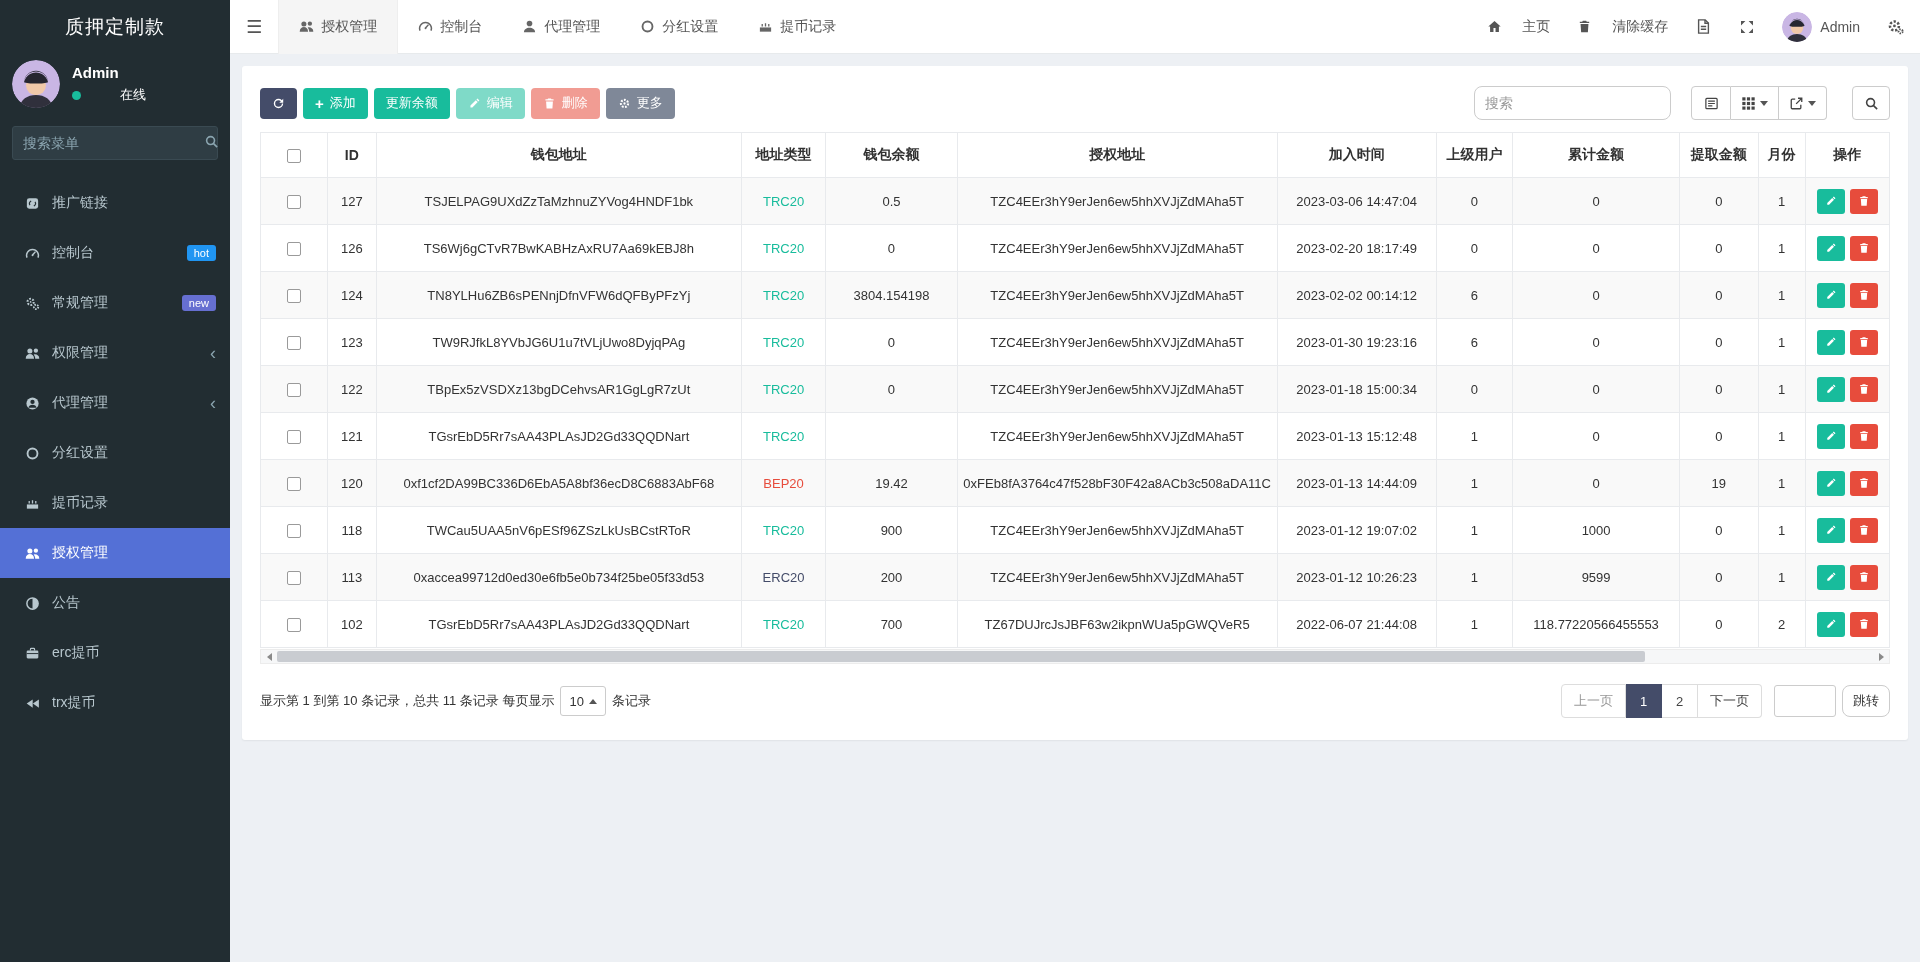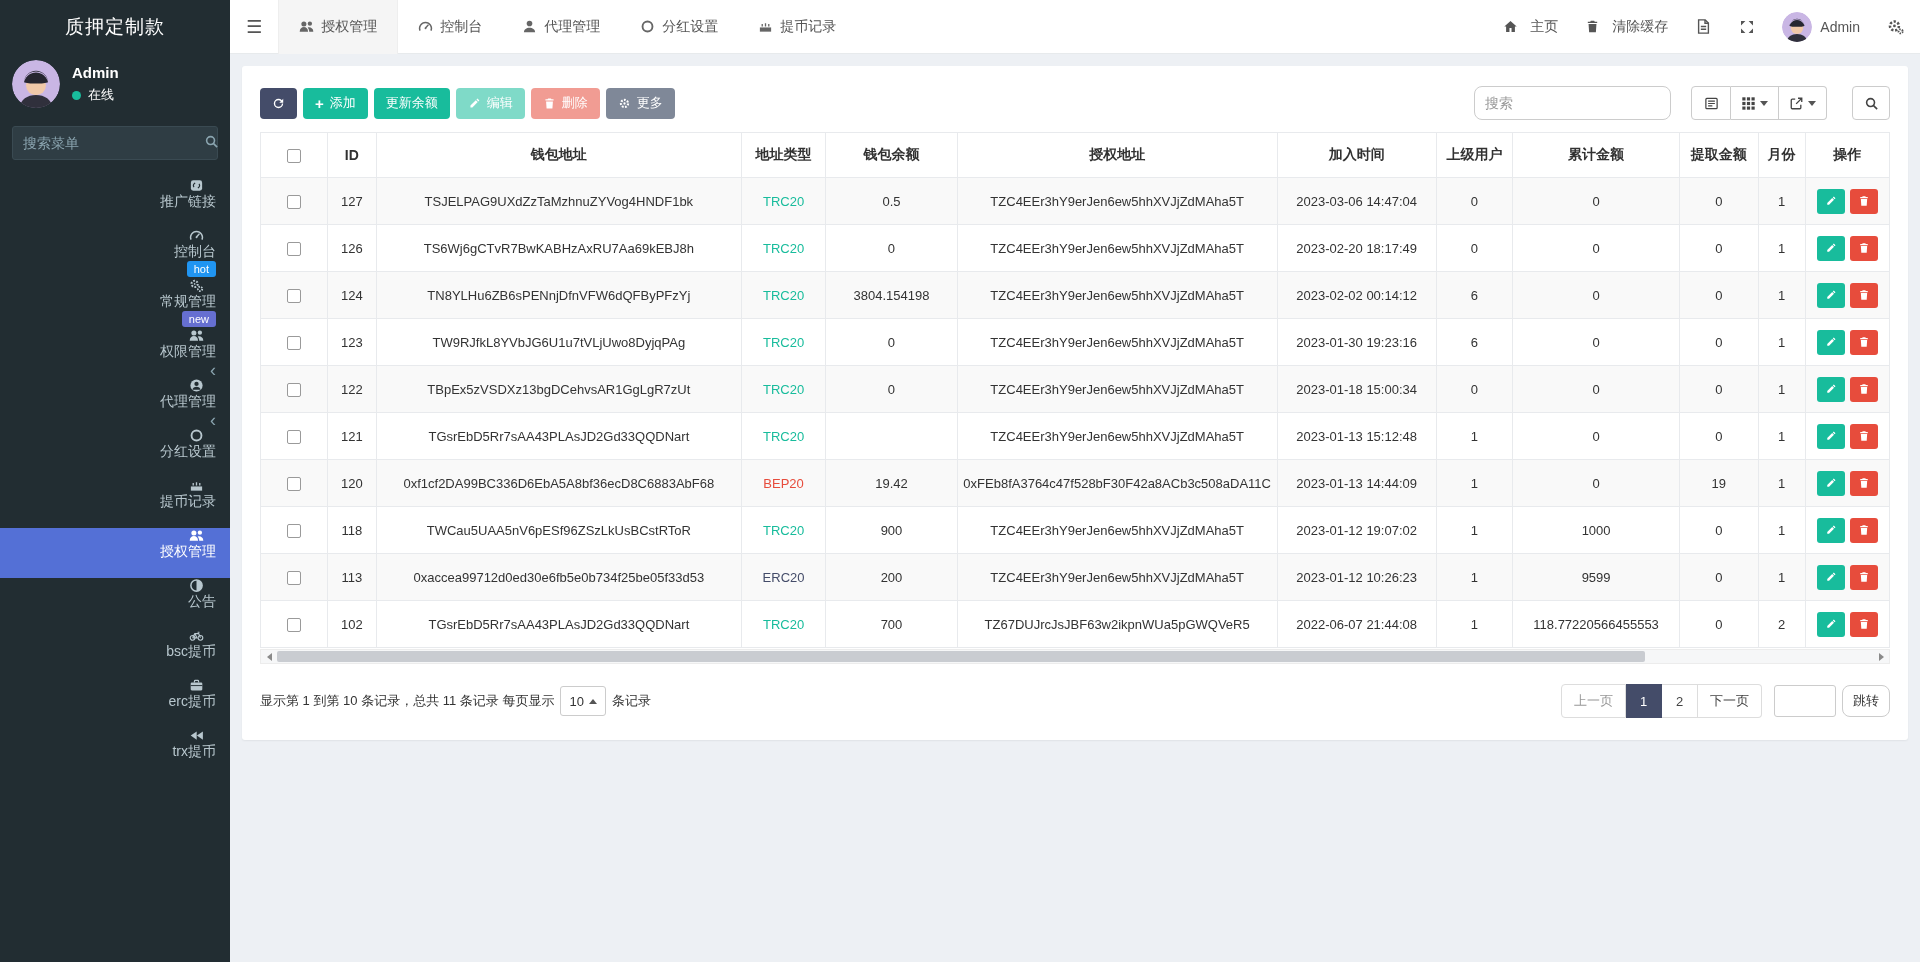--- a/index.html
+++ b/index.html
@@ -8,47 +8,47 @@
   .app { display:flex; width:100%; height:100%; }
 
   
   .sidebar { width:230px; flex:0 0 230px; background:#222d32; height:100%; position:relative; }
   .brand { height:54px; display:flex; align-items:center; justify-content:center; color:#fff; font-size:19px; letter-spacing:1px; }
   .user-panel { display:flex; align-items:center; padding:6px 12px 10px 12px; }
   .avatar { border-radius:50%; overflow:hidden; flex:0 0 auto; }
   .avatar svg { display:block; }
   .user-meta { margin-left:12px; }
   .user-name { color:#fff; font-weight:bold; font-size:15px; margin-bottom:5px; }
-  .user-status { color:#fff; font-size:13px; display:flex; align-items:center; }
+  .user-status { color:#fff; font-size:13px; display:flex; align-items:center;gap:32px; }
   .dot { width:9px; height:9px; border-radius:50%; background:#18bc9c; display:inline-block; margin-right:7px; }
   .side-search { margin:8px 12px 0 12px; height:34px; background:#2f3d44; border:1px solid #3a4a52; border-radius:3px; display:flex; align-items:center; padding:0 10px; }
   .side-search input { flex:1; background:transparent; border:none; outline:none; color:#cfd8dc; font-size:14px; font-family:inherit; }
   .side-search input::placeholder { color:#8aa4af; }
   .side-search .sicon { color:#8aa4af; }
   .menu { margin-top:18px; }
-  .menu-item { height:50px; display:flex; align-items:flex-end; padding:0 14px 0 32px; color:#b8c7ce; cursor:pointer; position:relative; font-size:14px;flex-direction:column; }
+  .menu-item { height:50px; display:flex; align-items:center; padding:0 14px 0 20px; color:#b8c7ce; cursor:pointer; position:relative; font-size:14px; }
   .menu-item .micon { width:24px; display:inline-flex; justify-content:center; margin-right:8px; color:#b8c7ce; }
   .menu-item.active { background:#5470d6; color:#fff; }
   .menu-item.active .micon { color:#fff; }
   .badge { font-size:11px; color:#fff; border-radius:3px; padding:2px 7px; margin-left:auto; }
   .badge.hot { background:#2095f2; }
   .badge.new { background:#666fd1; }
   .chev { margin-left:auto; font-size:18px; line-height:1; color:#8aa4af; }
   svg.i { width:15px; height:15px; fill:currentColor; }
   svg.i.n { fill:none; }
 
   
   .main { flex:1; display:flex; flex-direction:column; height:100%; }
   .topnav { height:54px; background:#fff; border-bottom:1px solid #e7eaec; display:flex; align-items:center; flex:0 0 54px; }
   .hamburger { padding:0 16px; font-size:18px; color:#555; cursor:pointer; }
   .tab { height:54px; display:flex; align-items:center; padding:0 20px; color:#555; cursor:pointer; font-size:14px; }
   .tab .micon { margin-right:7px; color:#666; display:inline-flex; }
   .tab.active { background:#f5f5f5; border-right:1px solid #eee; border-left:1px solid #eee; }
   .nav-right { margin-left:auto; display:flex; align-items:center; gap:27px; padding-right:16px; color:#555; }
-  .nav-link { display:flex; align-items:center; gap:12px; cursor:pointer; font-size:14px; color:#555; }
+  .nav-link { display:flex; align-items:center; gap:20px; cursor:pointer; font-size:14px; color:#555; }
   .nav-link .micon { display:inline-flex; color:#555; }
   .nav-user { display:flex; align-items:center; gap:8px; cursor:pointer; }
 
   .content { flex:1; padding:12px; overflow:hidden; }
   .card { background:#fff; border-radius:3px; box-shadow:0 1px 2px rgba(0,0,0,.06); padding:20px 18px; }
 
   
   .toolbar { display:flex; align-items:center; }
   .btn { height:31px; border:none; border-radius:4px; color:#fff; font-size:13px; padding:0 12px; margin-right:6px; display:inline-flex; align-items:center; gap:6px; cursor:pointer; font-family:inherit; }
   .btn svg.i { width:13px; height:13px; }
@@ -227,30 +227,20 @@
         <span>授权管理</span>
       </div>
       <div class="menu-item">
         <span class="micon">
             <svg class="i" viewBox="0 0 16 16">
               <circle cx="8" cy="8" r="6" fill="none" stroke="currentColor" stroke-width="1.6"></circle>
               <path d="M8 2a6 6 0 0 1 0 12z"></path>
             </svg>
           </span>
         <span>公告</span>
-      </div>
-      <div class="menu-item">
-        <span class="micon">
-            <svg class="i n" viewBox="0 0 16 16" stroke="currentColor" stroke-width="1.2">
-              <circle cx="3.8" cy="10.5" r="2.5"></circle>
-              <circle cx="12.2" cy="10.5" r="2.5"></circle>
-              <path d="M3.8 10.5 6.2 6h4.1l1.9 4.5M6.2 6l2.3 4.5H3.8M9.2 4.5h2"></path>
-            </svg>
-          </span>
-        <span>bsc提币</span>
       </div>
       <div class="menu-item">
         <span class="micon">
             <svg class="i" viewBox="0 0 16 16">
               <rect x="1.8" y="4.8" width="12.4" height="8.4" rx="1.2"></rect>
               <path d="M5.8 4.8V3.5c0-.5.4-.9.9-.9h2.6c.5 0 .9.4.9.9v1.3" fill="none" stroke="currentColor" stroke-width="1.3"></path>
               <rect x="1.8" y="7.6" width="12.4" height="1" fill="#222d32"></rect>
             </svg>
           </span>
         <span>erc提币</span>

